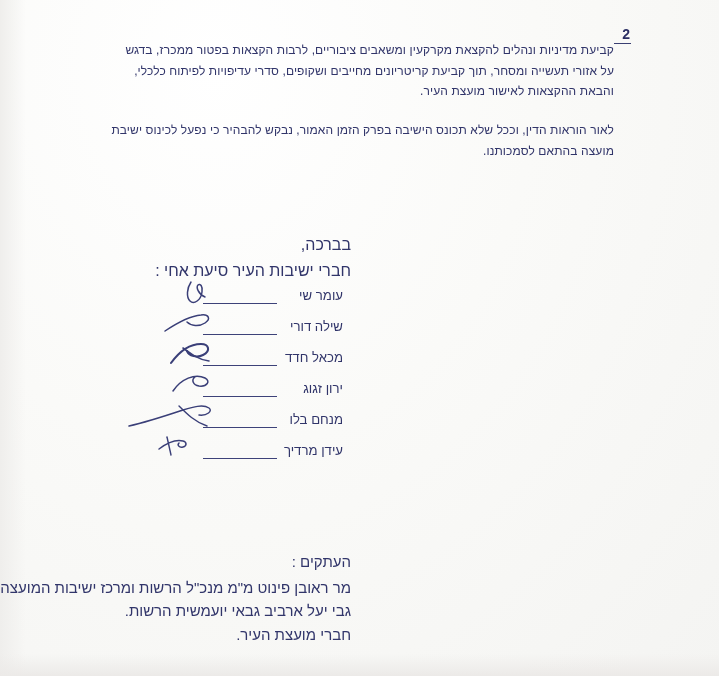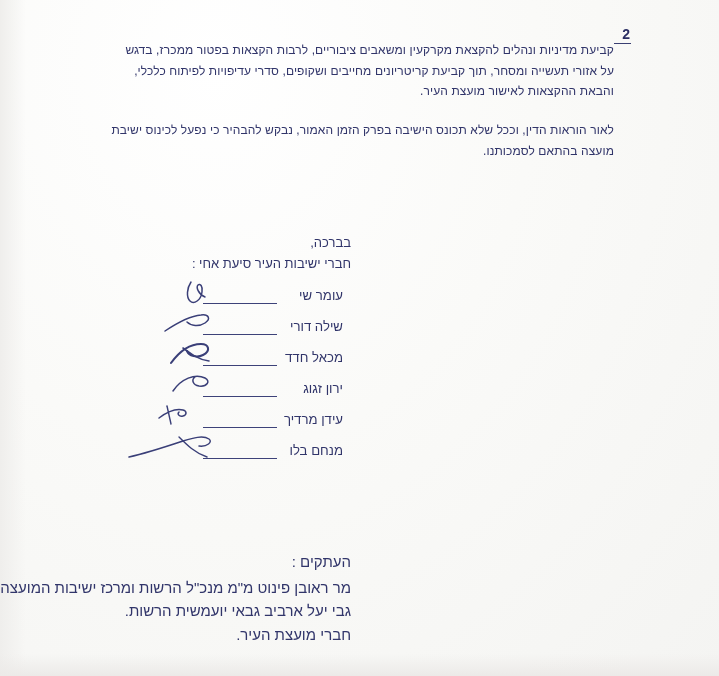--- a/index.html
+++ b/index.html
@@ -75,21 +75,21 @@
     background: #3a3f72;
     margin-top: 1px;
     margin-right: -1px;
   }
 
   
   .closing {
     position: absolute;
     right: 368px;
     top: 232px;
-    font-size: 13px;
+    font-size: 16px;
     line-height: 1.65;
     color: #31356a;
   }
 
   
   .signatures {
     position: absolute;
     right: 376px;
     top: 283px;
     width: 300px;
@@ -199,37 +199,37 @@
       <div class="sig-name">ירון זגוג</div>
       <div class="sig-line"></div>
       <div class="sig-mark">
         <svg width="120" height="31" viewBox="0 0 120 31">
           <path d="M16 20 C24 8, 38 2, 48 7 C54 10, 50 16, 42 15 C36 14, 34 9, 38 6" fill="none" stroke="#3a3f78" stroke-width="1.5" stroke-linecap="round"></path>
         </svg>
       </div>
     </div>
 
     <div class="sig-row">
+      <div class="sig-name">מנחם בלו</div>
+      <div class="sig-line"></div>
+      <div class="sig-mark">
+        <svg width="120" height="31" viewBox="0 0 120 31">
+          <path d="M-28 24 C-10 20, 8 14, 26 8 C36 5, 46 2, 52 6 C56 9, 50 14, 42 13" fill="none" stroke="#3a3f78" stroke-width="1.5" stroke-linecap="round"></path>
+          <path d="M22 4 C30 12, 38 20, 50 24" fill="none" stroke="#3a3f78" stroke-width="1.4" stroke-linecap="round"></path>
+        </svg>
+      </div>
+    </div>
+
+    <div class="sig-row">
       <div class="sig-name">עידן מרדיך</div>
       <div class="sig-line"></div>
       <div class="sig-mark">
         <svg width="120" height="31" viewBox="0 0 120 31">
           <path d="M2 16 C10 10, 18 6, 26 8 C30 9, 30 13, 26 14 C22 15, 20 12, 22 10" fill="none" stroke="#3a3f78" stroke-width="1.5" stroke-linecap="round"></path>
           <path d="M10 4 L14 22" fill="none" stroke="#3a3f78" stroke-width="1.4" stroke-linecap="round"></path>
-        </svg>
-      </div>
-    </div>
-
-    <div class="sig-row">
-      <div class="sig-name">מנחם בלו</div>
-      <div class="sig-line"></div>
-      <div class="sig-mark">
-        <svg width="120" height="31" viewBox="0 0 120 31">
-          <path d="M-28 24 C-10 20, 8 14, 26 8 C36 5, 46 2, 52 6 C56 9, 50 14, 42 13" fill="none" stroke="#3a3f78" stroke-width="1.5" stroke-linecap="round"></path>
-          <path d="M22 4 C30 12, 38 20, 50 24" fill="none" stroke="#3a3f78" stroke-width="1.4" stroke-linecap="round"></path>
         </svg>
       </div>
     </div>
 
   </div>
 
   <div class="copies">
     <div class="copies-title">העתקים :</div>
     <div>מר ראובן פינוט מ"מ מנכ"ל הרשות ומרכז ישיבות המועצה.</div>
     <div>גבי יעל ארביב גבאי יועמשית הרשות.</div>

